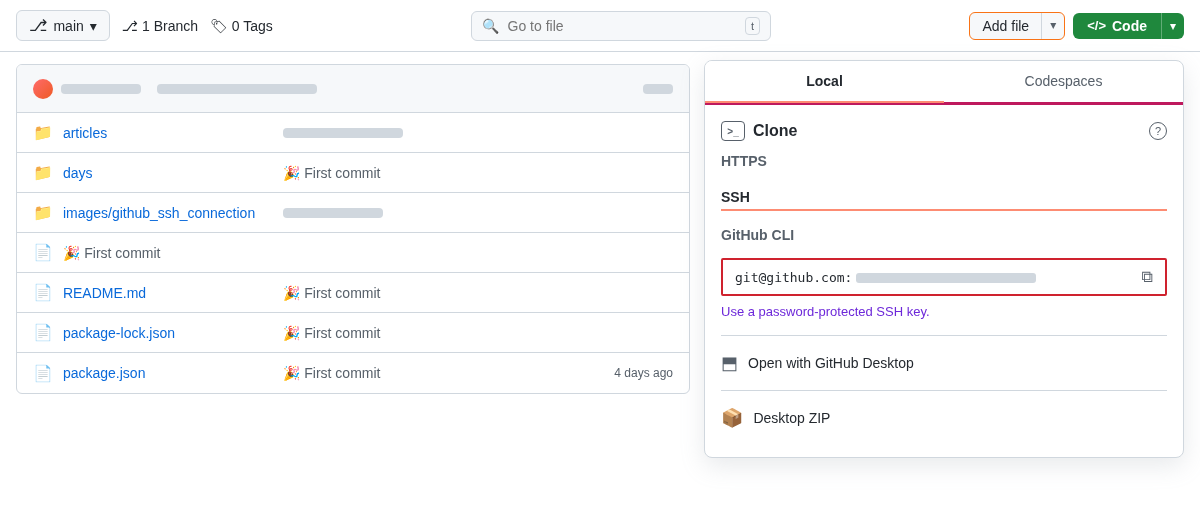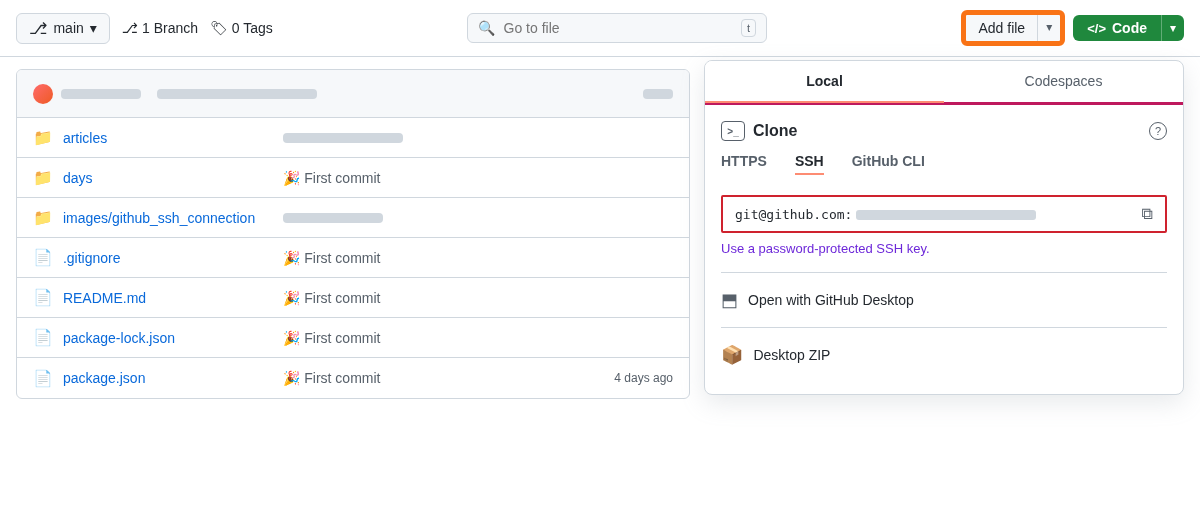--- a/index.html
+++ b/index.html
@@ -85,21 +85,21 @@
     }
     .toolbar-right {
       display: flex;
       align-items: center;
       gap: 8px;
     }
     .add-file-btn {
       display: flex;
       align-items: flex-start;
       gap: 0;
-      border: 5px solid #f97316;
+      border: 1px solid #f97316;
       border-radius: 6px;
       overflow: hidden;
       background: #f6f8fa;
       cursor: pointer;
     }
     .add-file-btn .main {
       padding: 5px 12px;
       font-size: 14px;
       font-weight: 500;
       color: #24292f;
@@ -256,22 +256,23 @@
       border-radius: 50%;
       display: flex;
       align-items: center;
       justify-content: center;
       font-size: 11px;
       color: #57606a;
       cursor: pointer;
     }
     .clone-tabs {
       display: flex;
-      gap: 28px;
-      margin-bottom: 20px;
+      gap: 16px;
+      margin-bottom: 11px;
+      flex-direction: column;
     }
     .clone-tab {
       font-size: 14px;
       font-weight: 600;
       color: #57606a;
       cursor: pointer;
       padding-bottom: 4px;
     }
     .clone-tab.active {
       color: #24292f;
@@ -415,21 +416,20 @@
     <div class="file-row">
       <span class="file-icon folder-icon">📁</span>
       <span class="file-name">images/github_ssh_connection</span>
       <span class="file-commit">
         <span class="blurred-text" style="width:100px;"></span>
       </span>
     </div>
 
     <div class="file-row">
       <span class="file-icon">📄</span>
-      <span class="file-name">.gitignore</span>
       <span class="file-commit">🎉 First commit</span>
     </div>
 
     <div class="file-row">
       <span class="file-icon">📄</span>
       <span class="file-name">README.md</span>
       <span class="file-commit">🎉 First commit</span>
     </div>
 
     <div class="file-row">

